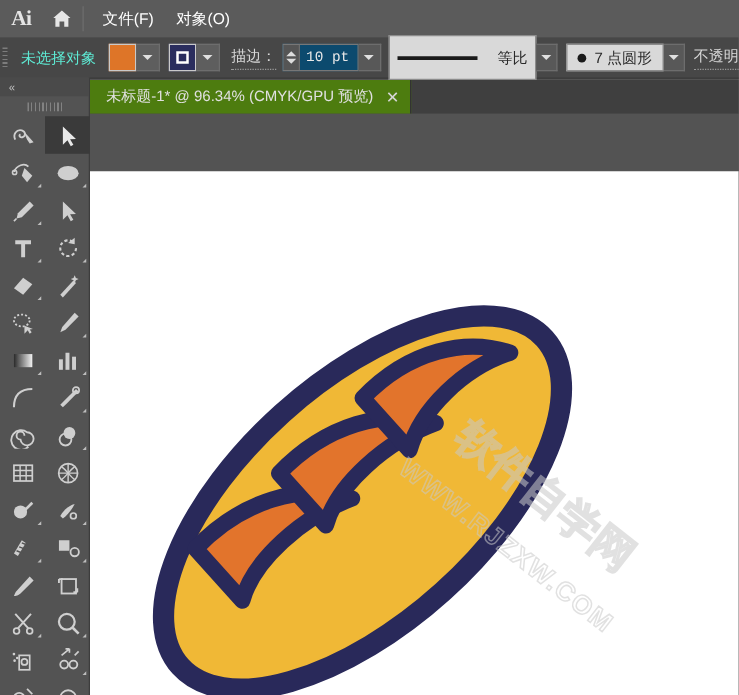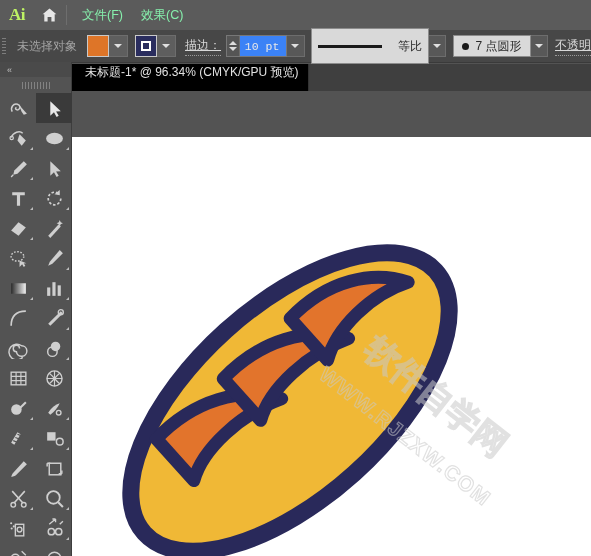--- a/index.html
+++ b/index.html
@@ -14,63 +14,62 @@
 
   
   .menubar {
     position:absolute; left:0; top:0; width:591px; height:30px;
     background:#5b5b5b;
     display:flex; align-items:center;
   }
   .ai-logo {
     width:34px; height:30px;
     display:flex; align-items:center; justify-content:center;
-    color:#bef264; font-size:17px; font-weight:bold;
+    color:#e5e5e5; font-size:17px; font-weight:bold;
     font-family:"Liberation Serif", serif;
     letter-spacing:-0.5px;
   }
   .home-btn {
     width:30px; height:30px;
     display:flex; align-items:center; justify-content:center;
   }
   .home-btn svg { display:block; }
   .menu-divider {
     width:1px; height:20px; background:#6e6e6e; margin:0 6px 0 2px;
   }
   .menu-items { display:flex; align-items:center; height:30px; }
   .menu-item {
-    color:#86efac; font-size:12.5px;
+    color:#ffffff; font-size:12.5px;
     padding:0 9px; height:30px;
     display:flex; align-items:center;
     white-space:nowrap; cursor:default;
   }
 
   
   .controlbar {
     position:absolute; left:0; top:30px; width:591px; height:33px;
     background:#474747;
     border-bottom:1px solid #3a3a3a;
     display:flex; align-items:center;
   }
   .grip {
     width:11px; height:33px;
     display:flex; align-items:center; justify-content:center;
   }
   .grip-lines { width:4px; height:17px;
     background:repeating-linear-gradient(to bottom,#7d7d7d 0 1px,transparent 1px 3px);
   }
   .cb-label {
-    color:#a3a3a3; font-size:12px; white-space:nowrap;
+    color:#5eead4; font-size:12px; white-space:nowrap;
     margin-left:8px; margin-right:10px;
   }
   .cb-label-link {
     color:#d8d8d8; font-size:12px; white-space:nowrap;
     border-bottom:1px dotted #9a9a9a;
     padding-bottom:1px;
-    text-decoration:underline;
   }
 
   .swatch-group { display:flex; align-items:center; }
   .swatch {
     width:22px; height:22px;
     border:1px solid #c9c9c9;
     display:flex; align-items:center; justify-content:center;
   }
   .swatch-inner-sq {
     width:10px; height:10px;
@@ -85,21 +84,21 @@
     display:flex; align-items:center; justify-content:center;
   }
   .caret {
     width:0;height:0;
     border-left:4px solid transparent;
     border-right:4px solid transparent;
     border-top:4px solid #e0e0e0;
   }
 
   .stroke-field {
-    height:22px; background:#3b82f6;
+    height:22px; background:#0c4a6e;
     border:1px solid #777;
     display:flex; align-items:center;
   }
   .stepper {
     width:13px; height:20px;
     display:flex; flex-direction:column;
     align-items:center; justify-content:center;
     gap:2px;
     background:#555;
     border-right:1px solid #6d6d6d;
@@ -136,24 +135,24 @@
     display:flex;align-items:center;justify-content:center;
   }
 
   
   .tabstrip {
     position:absolute; left:72px; top:64px; width:519px; height:27px;
     background:#3f3f3f;
   }
   .doc-tab {
     position:absolute; left:0; top:0; height:27px;
-    background:#000000;
+    background:#4d7c0f;
     border-right:1px solid #333;
     display:flex; align-items:center;
-    padding:0 9px 0 13px; gap:10px;flex-direction:column;
+    padding:0 9px 0 13px; gap:10px;
   }
   .doc-tab-title { color:#e0e0e0; font-size:12px; white-space:nowrap; }
   .tab-close { color:#d5d5d5; font-size:13px; line-height:1; cursor:pointer; }
 
   
   .doc-strip {
     position:absolute; left:72px; top:91px; width:519px; height:46px;
     background:#535353;
   }
 
@@ -219,21 +218,21 @@
   <div class="menubar">
     <div class="ai-logo">Ai</div>
     <div class="home-btn">
       <svg width="17" height="16" viewBox="0 0 17 16">
         <path d="M8.5 1.4 L1.6 7.3 L3.3 7.3 L3.3 14.4 L6.6 14.4 L6.6 10.1 L10.4 10.1 L10.4 14.4 L13.7 14.4 L13.7 7.3 L15.4 7.3 Z" fill="#e6e6e6"></path>
       </svg>
     </div>
     <div class="menu-divider"></div>
     <div class="menu-items">
       <div class="menu-item">文件(F)</div>
-      <div class="menu-item">效果(C)</div>
+      <div class="menu-item">对象(O)</div>
     </div>
   </div>
 
   <div class="controlbar">
 
     <div class="grip">
       <div class="grip-lines"></div>
     </div>
 
     <div class="cb-label">未选择对象</div>

